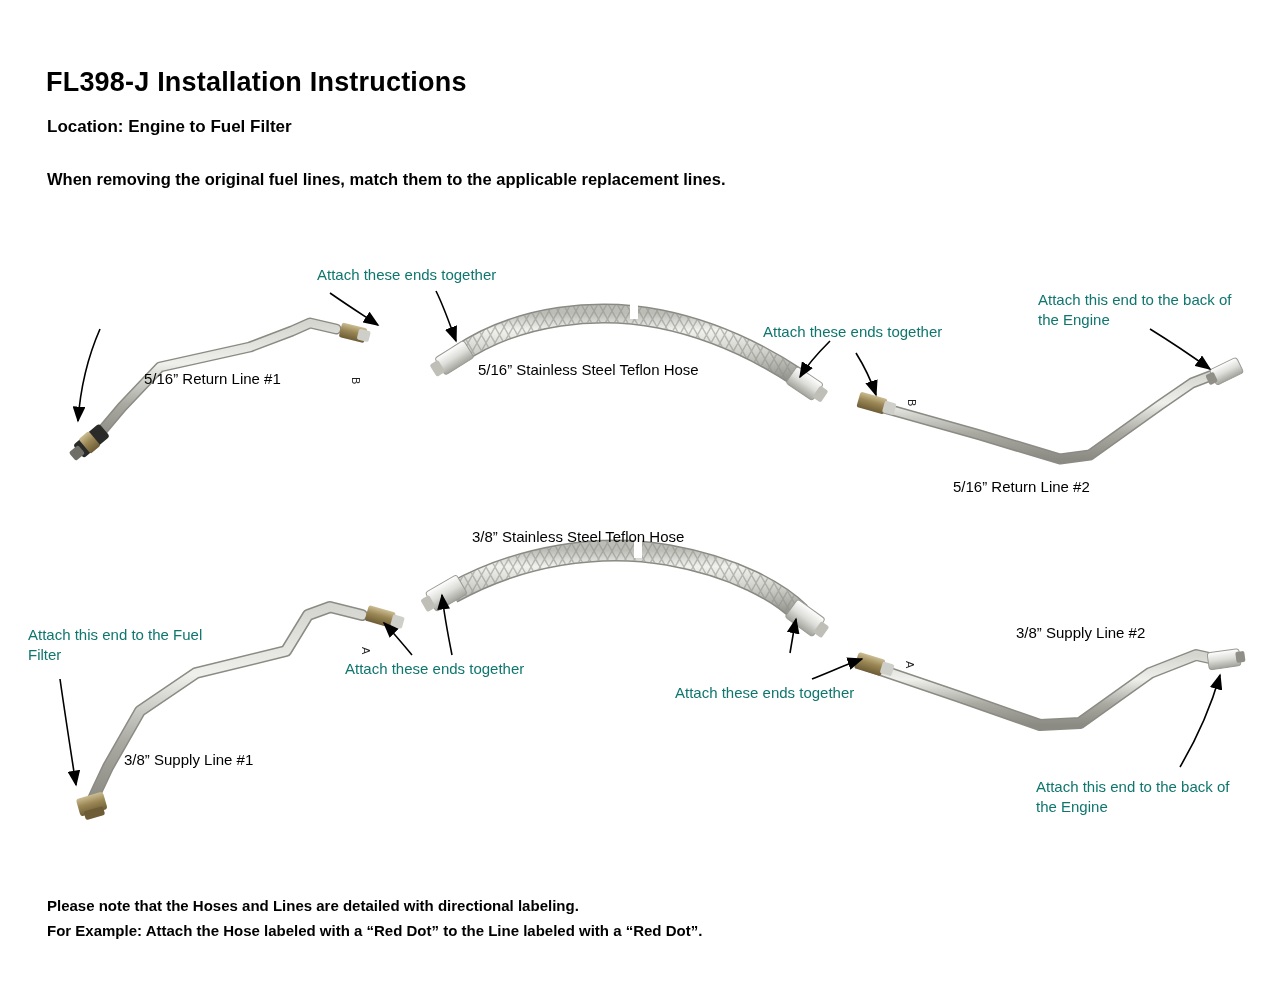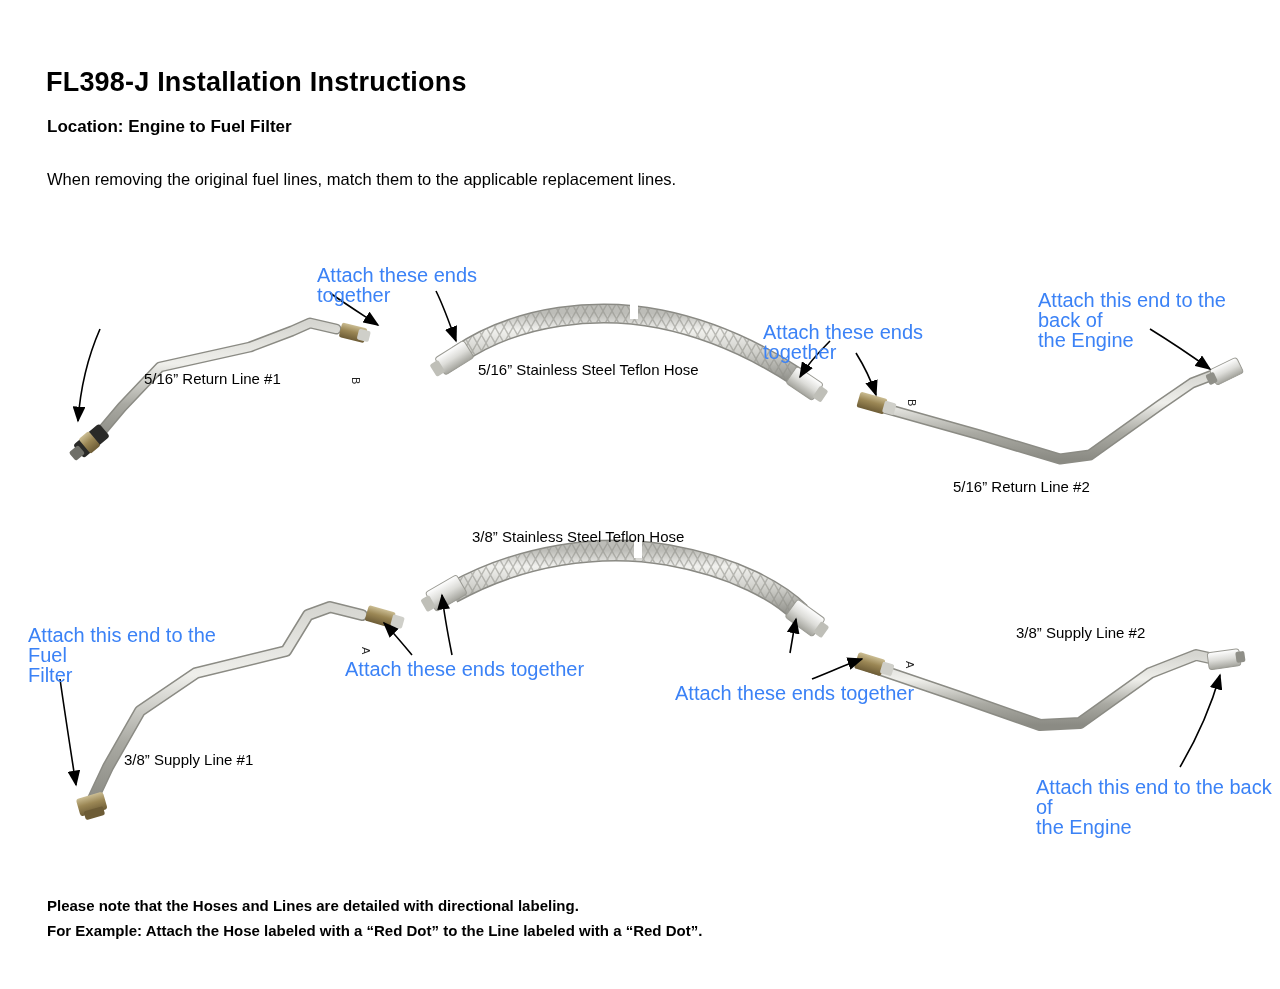--- a/index.html
+++ b/index.html
@@ -38,40 +38,40 @@
     top: 110px;
     font-size: 17px;
     font-weight: bold;
     white-space: nowrap;
   }
   .instruction {
     position: absolute;
     left: 47px;
     top: 163px;
     font-size: 16.5px;
-    font-weight: normal;
+    font-weight: bold;
     white-space: nowrap;
   }
   .footnote {
     position: absolute;
     left: 47px;
     top: 886px;
     font-size: 15px;
     font-weight: bold;
     line-height: 25px;
     white-space: nowrap;
   }
 
   
   .callout {
     position: absolute;
-    font-size: 20px;
+    font-size: 15px;
     line-height: 20px;
     white-space: pre-line;
-    color: #3b82f6;
+    color: #0f766e;
   }
   .partlabel {
     position: absolute;
     font-size: 15px;
     white-space: nowrap;
     color: #000;
   }
 
   
   #art {

